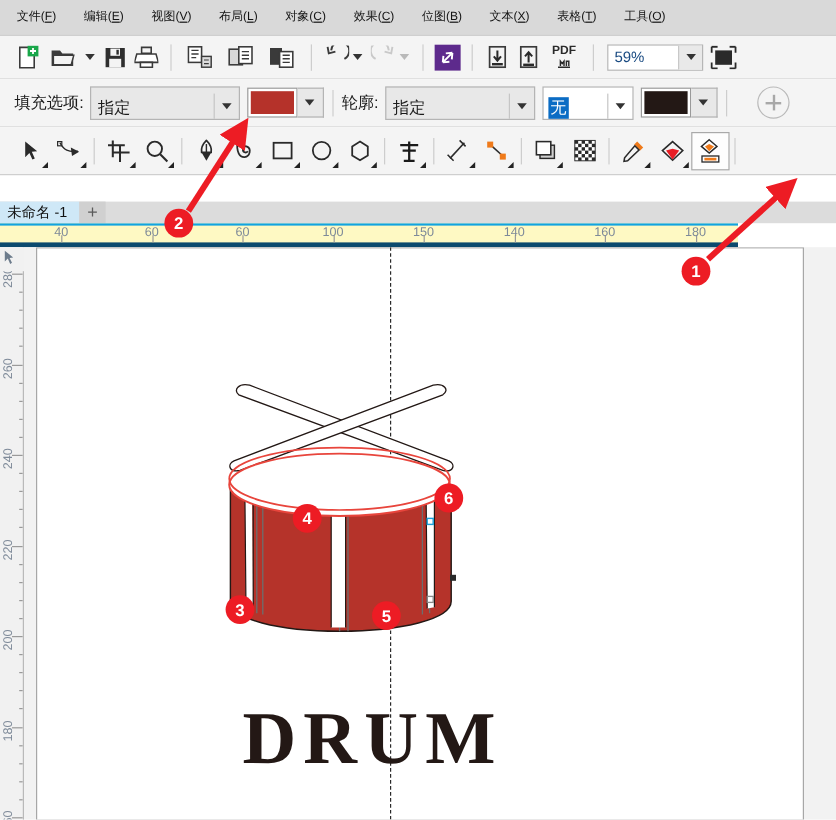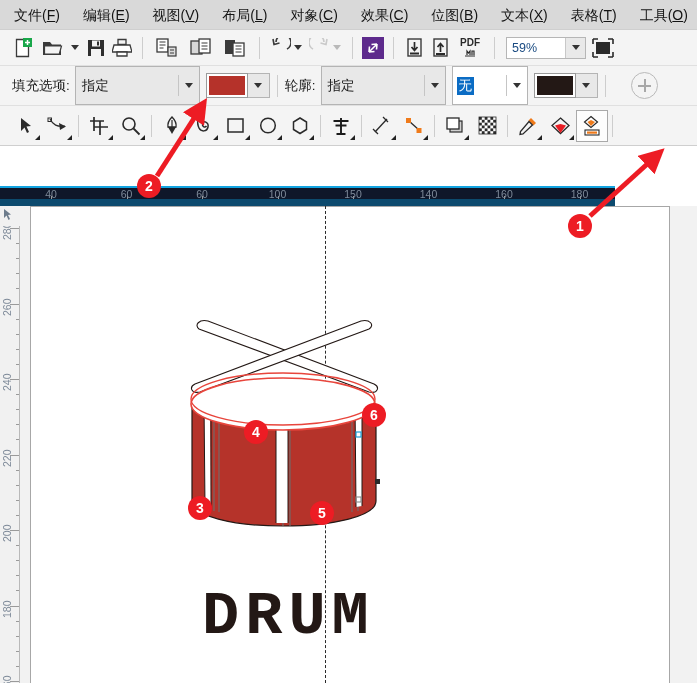--- a/index.html
+++ b/index.html
@@ -20,21 +20,21 @@
   }
   .cdr-logo { width:14px; height:14px; margin-right:5px; flex:0 0 auto; }
   .titlebar .txt { font-size:12px; color:#111; white-space:nowrap; }
 
   
   .menubar {
     height:30px; background:#d9d9d9; display:flex; align-items:center;
     padding-left:14px; border-bottom:1px solid #cfcfcf;
   }
   .menuitem {
-    font-size:14px; color:#141414; margin-right:23px; white-space:nowrap;
+    font-size:10px; color:#141414; margin-right:23px; white-space:nowrap;
     cursor:default; line-height:1;
   }
   .menuitem u { text-decoration:underline; }
 
   
   .toolbar {
     height:36px; background:#f4f4f4; display:flex; align-items:center;
     padding-left:10px; border-bottom:1px solid #e0e0e0;
   }
   .tbtn {
@@ -58,22 +58,22 @@
     display:flex; align-items:center; justify-content:center;
   }
 
   
   .propbar {
     height:40px; background:#f4f4f4; display:flex; align-items:center;
     padding-left:12px; border-bottom:1px solid #e0e0e0;
   }
   .plabel { font-size:13.5px; color:#1b1b1b; margin-right:2px; white-space:nowrap; }
   .combo {
-    height:39px; border:1px solid #b4b4b4; background:#e8e8e8; display:flex;
-    align-items:center; margin-left:3px;
+    height:28px; border:1px solid #b4b4b4; background:#e8e8e8; display:flex;
+    align-items:flex-end; margin-left:3px;
   }
   .combo .cval { padding:0 6px; font-size:13.5px; color:#1b1b1b; white-space:nowrap; }
   .combo .cdrop {
     width:21px; height:21px; display:flex; align-items:center; justify-content:center;
     border-left:1px solid #c5c5c5;
   }
   .combo.w125 { width:125px; }
   .combo.w125 .cval { flex:1; }
   .combo.white { background:#fff; }
   .combo.white .cval { background:#0b6cc4; color:#fff; padding:0 2px; margin-left:4px; }
@@ -121,21 +121,21 @@
   .tabplus {
     width:22px; height:18px; background:#d0d0d0; display:flex;
     align-items:center; justify-content:center; font-size:15px; color:#5a5a5a;
   }
   .tabline { position:absolute; left:0; right:0; height:2px; background:#12a3e0; }
 
   
   .workarea { position:absolute; left:0; top:168px; width:697px; height:515px; }
   .hruler {
     position:absolute; left:0; top:18px; width:615px; height:20px;
-    background:#0f172a; border-bottom:7px solid #0c4a6e; overflow:hidden;
+    background:#fef9c3; border-bottom:4px solid #0c4a6e; overflow:hidden;
   }
   .vruler {
     position:absolute; left:0; top:38px; width:20px; height:477px;
     background:#f1f1f1; border-right:1px solid #b9b9b9; overflow:hidden;
   }
   .rtick { position:absolute; background:#9a9a9a; }
   .rlabel {
     position:absolute; font-size:10.5px; color:#7e8a99;
     font-family:"Liberation Sans", sans-serif;
   }
@@ -163,21 +163,21 @@
   
   .callout {
     position:absolute; width:24px; height:24px; border-radius:50%;
     background:#ed1c24; color:#fff; font-size:14px; font-weight:bold;
     display:flex; align-items:center; justify-content:center;
     font-family:"Liberation Sans", sans-serif; z-index:40;
   }
   .arrow-svg { position:absolute; left:0; top:0; pointer-events:none; z-index:35; }
   .drum-svg { position:absolute; }
   .drumtext {
-    position:absolute; font-family:Liberation Mono, monospace;
+    position:absolute; font-family:Liberation Serif, serif;
     font-weight:bold; letter-spacing:6px; color:#231815;
   }
 </style>
 </head>
 <body>
 
 <div class="app">
 
 
   <div class="menubar" id="menubar">
@@ -484,20 +484,28 @@
         <path d="M10 5 L14 7 L10 11 L6.5 7 Z" fill="#ef7a1a"></path>
         <rect x="4" y="15" width="14" height="5" fill="#fff" stroke="#2a2a2a" stroke-width="1.1"></rect>
         <rect x="6" y="16.5" width="10" height="2.2" fill="#ef7a1a"></rect>
       </svg>
     </div>
     <div class="psep"></div>
   </div>
 
   <div class="workarea">
 
+    <div class="tabbar">
+      <div class="doctab">
+        <span>未命名 -1</span>
+      </div>
+      <div class="tabplus">
+        <span>+</span>
+      </div>
+    </div>
 
     <div class="hruler" id="hruler">
       <div class="tabline" style="top:0;"></div>
     <div class="rtick" style="left: 51px; top: 10px; width: 1px; height: 9px;"></div>
         <div class="rlabel" style="left: 40px; top: 2px; width: 22px; text-align: center;">40</div>
         <div class="rtick" style="left: 66.1px; top: 16px; width: 1px; height: 3px;"></div>
         <div class="rtick" style="left: 81.2px; top: 16px; width: 1px; height: 3px;"></div>
         <div class="rtick" style="left: 96.3px; top: 16px; width: 1px; height: 3px;"></div>
         <div class="rtick" style="left: 111.4px; top: 16px; width: 1px; height: 3px;"></div>
         <div class="rtick" style="left: 126.5px; top: 10px; width: 1px; height: 9px;"></div>

